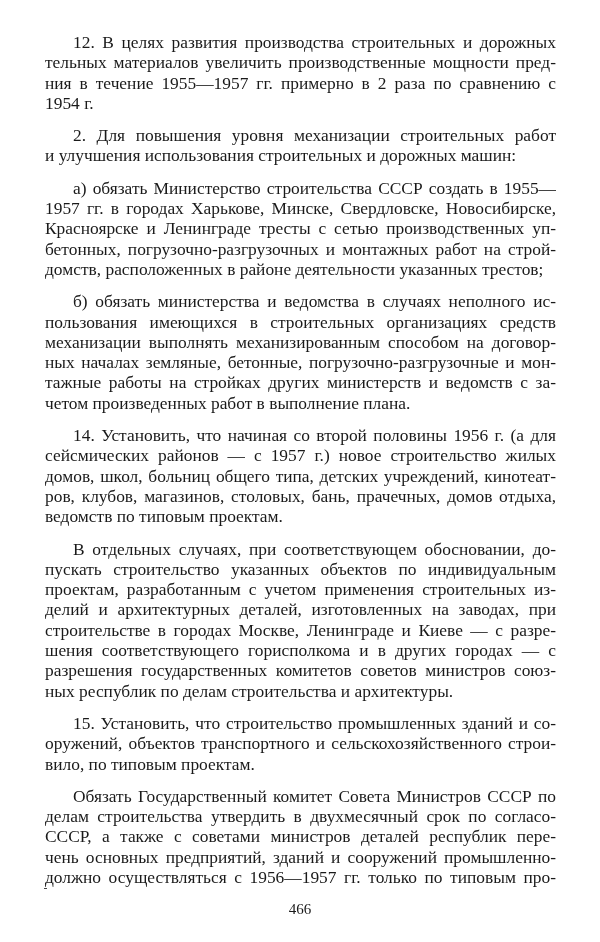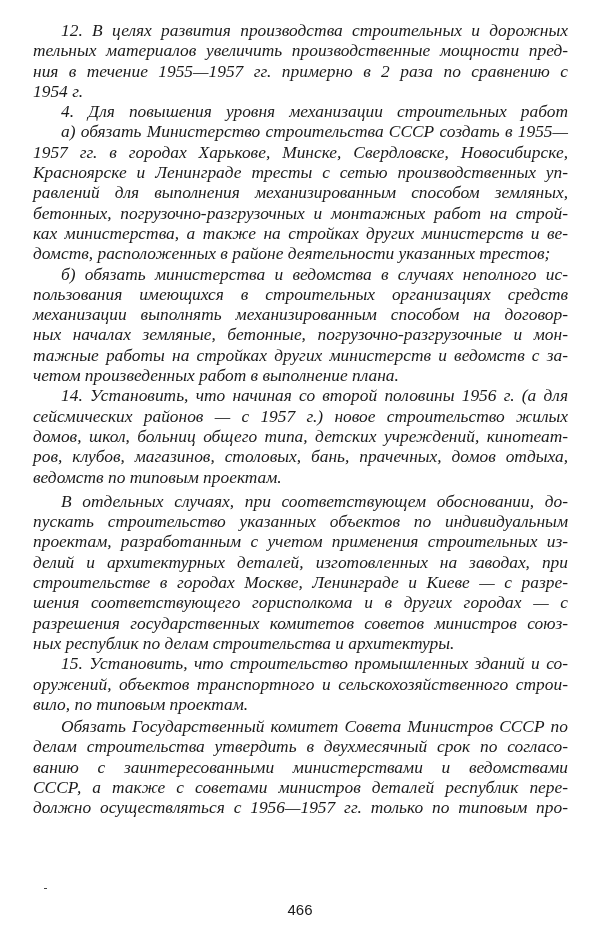--- a/index.html
+++ b/index.html
@@ -9,50 +9,49 @@
     font-family: "Liberation Serif", "DejaVu Serif", serif;
     font-size: 17.4px; color: #1a1a1a;
   }
   .line {
     height: 20.3px; line-height: 20.3px; white-space: nowrap;
     text-align: justify; text-align-last: justify;
     transform-origin: left center;
   }
   .line.last { text-align-last: left; }
   .line.indent { padding-left: 28px; }
-  .para { margin: 0; font-style: italic; }
+  .para { margin: 12px; }
   .page-number {
     position: absolute; left: 0; width: 600px; top: 901px; text-align: center;
-    font-family: Liberation Sans, sans-serif; font-size: 15px; color: #1a1a1a;
+    font-family: Liberation Serif, serif; font-size: 15px; color: #1a1a1a;
   }
   .stray-mark { position: absolute; left: 44px; top: 888px; width: 3px; height: 1px; background: #444; }
 </style>
 </head>
 <body>
 
 <div class="page">
 
   <div class="para">
     <div class="line indent">12. В целях развития производства строительных и дорожных</div>
     <div class="line">тельных материалов увеличить производственные мощности пред-</div>
     <div class="line">ния в течение 1955—1957 гг. примерно в 2 раза по сравнению с</div>
     <div class="line last">1954 г.</div>
   </div>
 
   <div class="para">
-    <div class="line indent">4. Для повышения уровня механизации строительных работ</div>
+    <div class="line indent">2. Для повышения уровня механизации строительных работ</div>
+    <div class="line last">и улучшения использования строительных и дорожных машин:</div>
   </div>
 
   <div class="para">
     <div class="line indent">а) обязать Министерство строительства СССР создать в 1955—</div>
     <div class="line">1957 гг. в городах Харькове, Минске, Свердловске, Новосибирске,</div>
     <div class="line">Красноярске и Ленинграде тресты с сетью производственных уп-</div>
-    <div class="line">равлений для выполнения механизированным способом земляных,</div>
     <div class="line">бетонных, погрузочно-разгрузочных и монтажных работ на строй-</div>
-    <div class="line">ках министерства, а также на стройках других министерств и ве-</div>
     <div class="line last">домств, расположенных в районе деятельности указанных трестов;</div>
   </div>
 
   <div class="para">
     <div class="line indent">б) обязать министерства и ведомства в случаях неполного ис-</div>
     <div class="line">пользования имеющихся в строительных организациях средств</div>
     <div class="line">механизации выполнять механизированным способом на договор-</div>
     <div class="line">ных началах земляные, бетонные, погрузочно-разгрузочные и мон-</div>
     <div class="line">тажные работы на стройках других министерств и ведомств с за-</div>
     <div class="line last">четом произведенных работ в выполнение плана.</div>
@@ -79,22 +78,22 @@
 
   <div class="para">
     <div class="line indent">15. Установить, что строительство промышленных зданий и со-</div>
     <div class="line">оружений, объектов транспортного и сельскохозяйственного строи-</div>
     <div class="line last">вило, по типовым проектам.</div>
   </div>
 
   <div class="para" style="margin-top:2px;">
     <div class="line indent">Обязать Государственный комитет Совета Министров СССР по</div>
     <div class="line">делам строительства утвердить в двухмесячный срок по согласо-</div>
-    <div class="line">ванию с заинтересованными министерствами и ведомствами</div>
     <div class="line">СССР, а также с советами министров деталей республик пере-</div>
+    <div class="line">чень основных предприятий, зданий и сооружений промышленно-</div>
     <div class="line">должно осуществляться с 1956—1957 гг. только по типовым про-</div>
 
   </div>
 
 </div>
 
 <div class="stray-mark"></div>
 <div class="page-number">466</div>
 
 </body></html>

